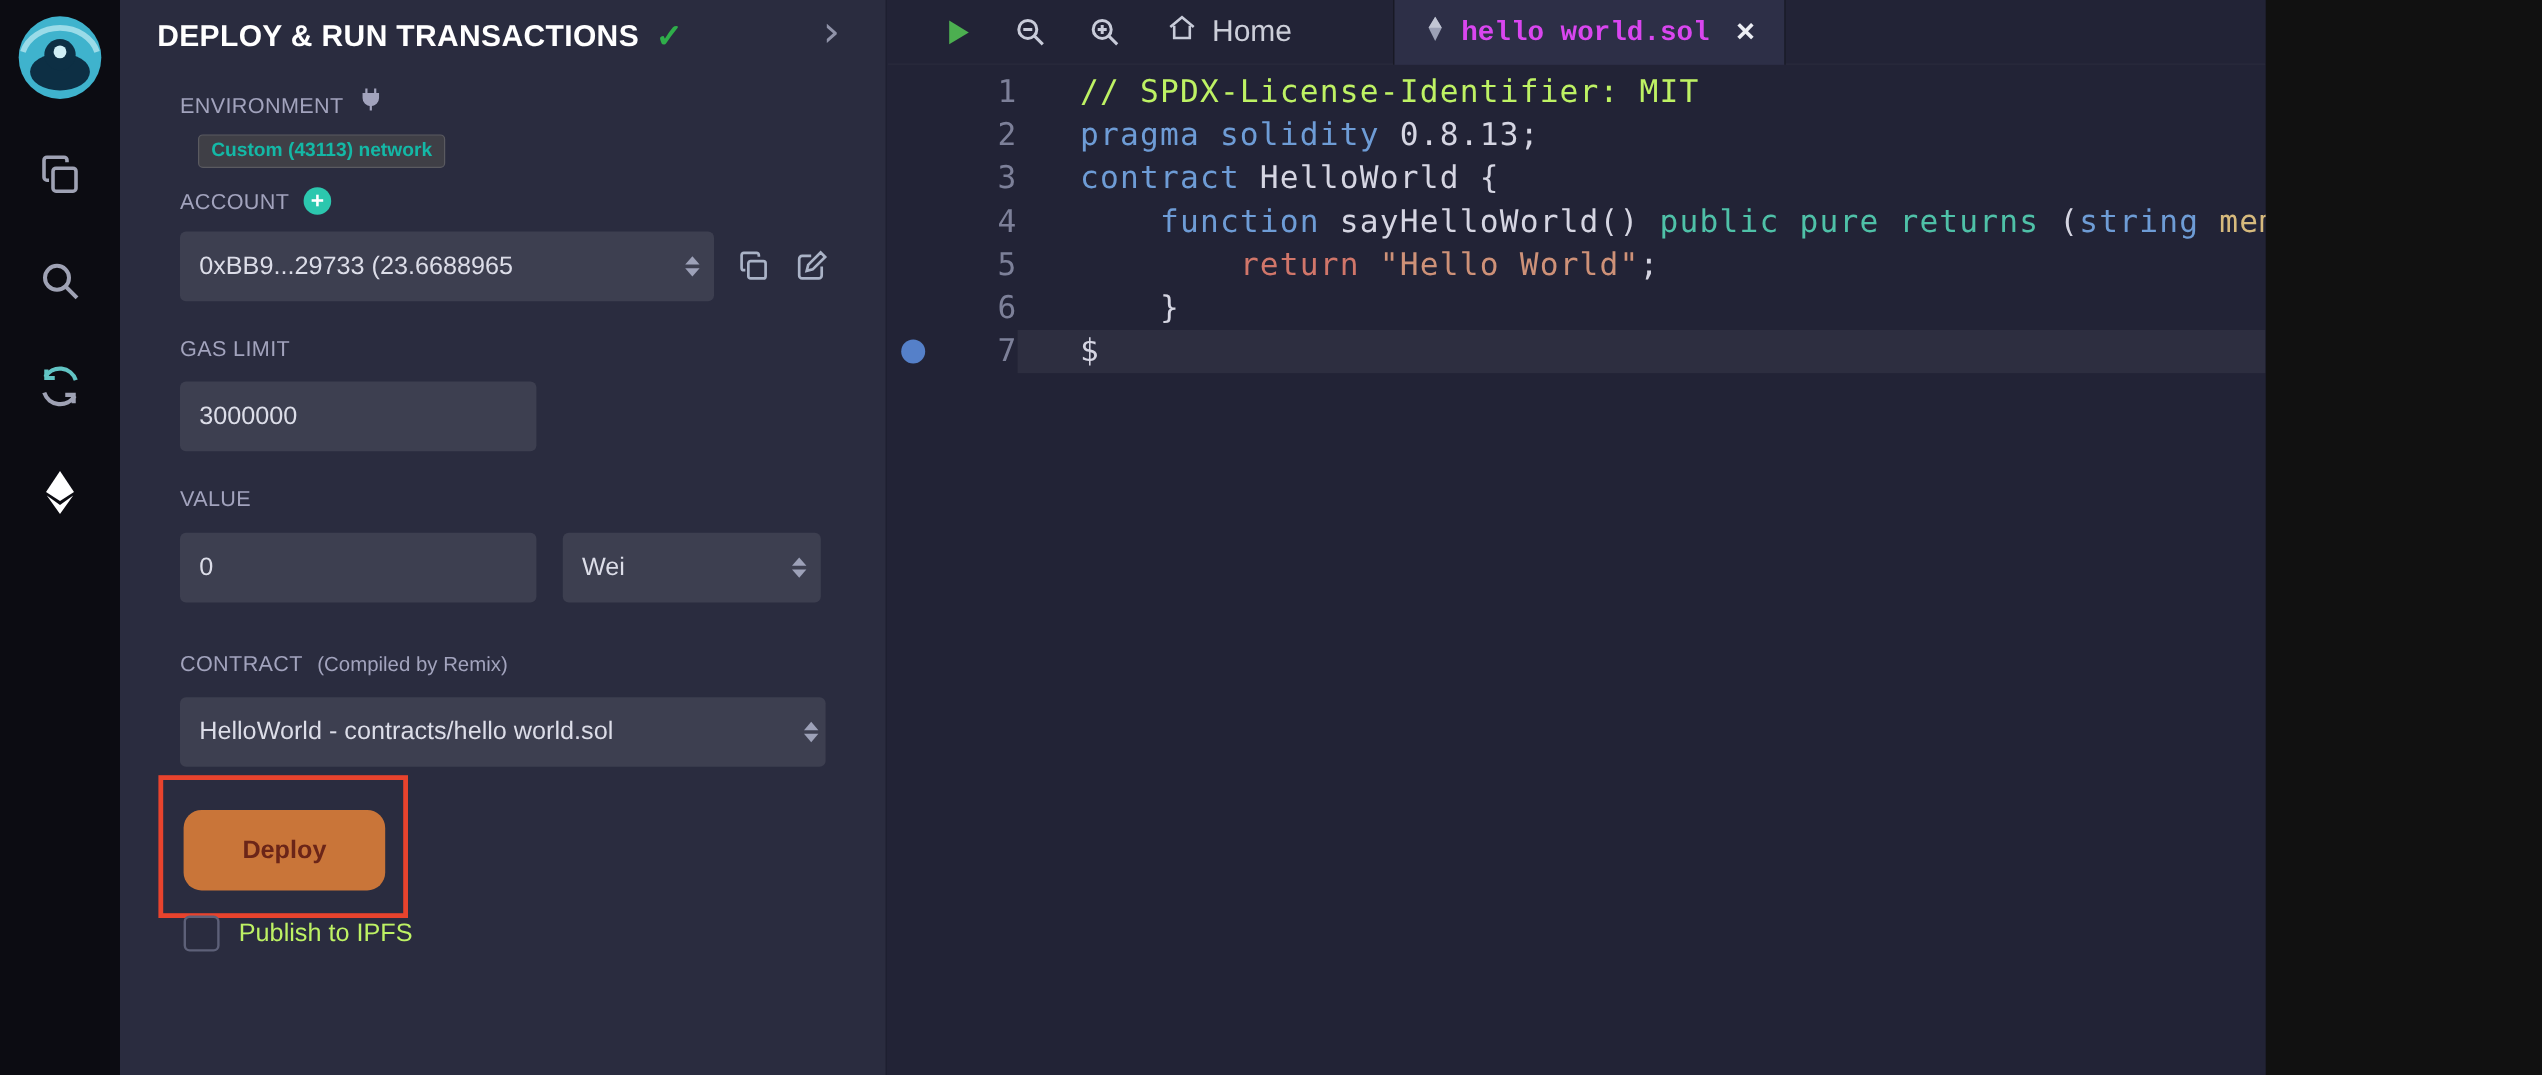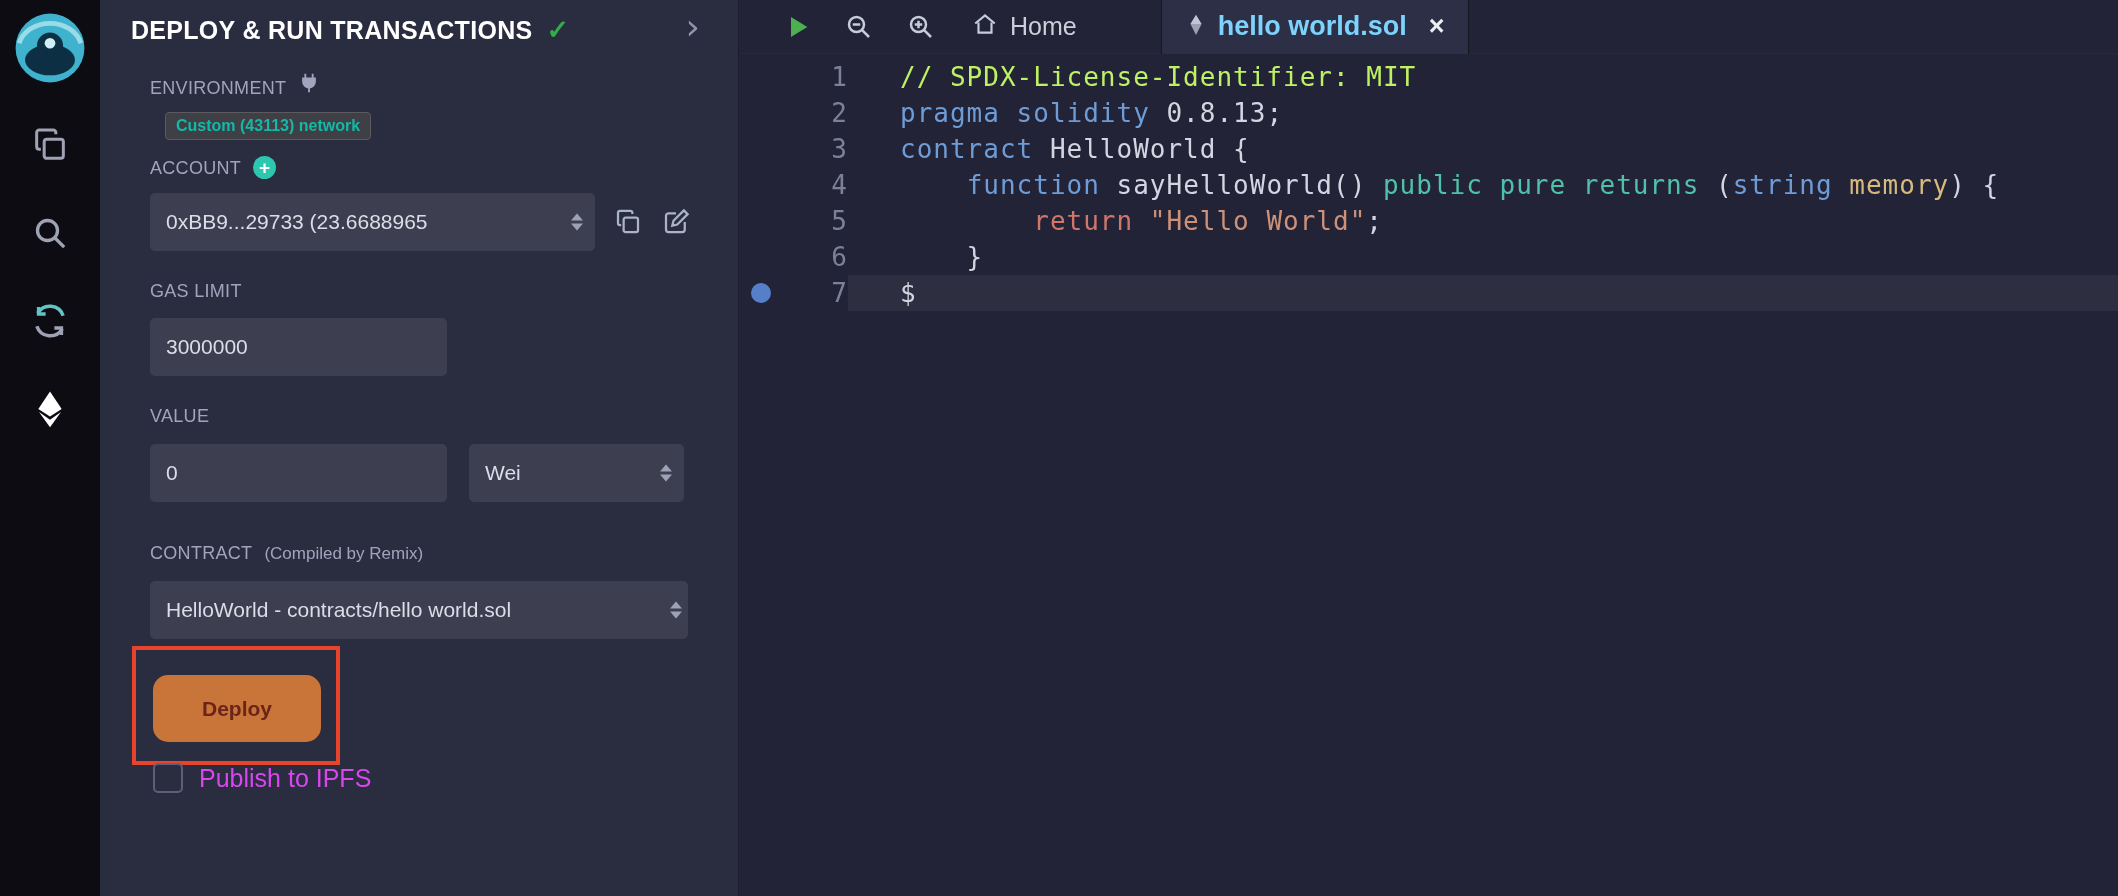--- a/index.html
+++ b/index.html
@@ -1,17 +1,17 @@
 <!DOCTYPE html>
 <html><head>
 <meta charset="utf-8">
 <style>
   * { margin:0; padding:0; box-sizing:border-box; }
   body { background:#111; }
-  .page { position:relative; width:2118px; height:896px; background:#222336;
+  .page { position:relative; width:1888px; height:896px; background:#222336;
           font-family:"Liberation Sans",sans-serif; overflow:hidden; }
 
   
   .rail { position:absolute; left:0; top:0; width:100px; height:100%;
           background:#0c0c12; display:flex; flex-direction:column; align-items:center; }
   .rail-logo { margin-top:10px; }
   .rail-icons { margin-top:34px; display:flex; flex-direction:column; gap:46px; align-items:center; }
   .rail-icon { width:42px; height:42px; display:flex; align-items:center; justify-content:center; cursor:pointer; }
 
   
@@ -60,33 +60,33 @@
   .contract-label { margin-top:41px; }
   .contract-select { margin-top:17px; width:538px; padding-right:26px; cursor:pointer; }
   .contract-select .stepper { right:6px; }
   .highlight-box { margin-top:7px; margin-left:-18px; width:208px; height:119px;
                    border:4px solid #e8432d; padding:25px 0 0 17px; }
   .deploy-btn { width:168px; height:67px; background:#c97539; border:none; border-radius:15px;
                 color:#6b2518; font-size:21px; font-weight:bold; font-family:inherit; cursor:pointer; }
   .publish-row { margin-top:-2px; margin-left:3px; display:flex; align-items:center; gap:16px; }
   .publish-check { appearance:none; -webkit-appearance:none; width:30px; height:30px;
                    border:2px solid #5d6078; border-radius:5px; background:transparent; cursor:pointer; }
-  .publish-label { font-size:25px; color:#d946ef; }
+  .publish-label { font-size:21px; color:#bef264; }
 
   
   .editor { position:absolute; left:740px; top:0; right:0; height:100%; background:#222336; }
   .tabbar { height:54px; display:flex; align-items:center; border-bottom:1px solid rgba(255,255,255,0.03); }
   .toolbar { display:flex; align-items:center; gap:32px; padding-left:44px; }
   .toolbar .ticon { cursor:pointer; display:flex; align-items:center; }
   .home-tab { margin-left:36px; display:flex; align-items:center; gap:12px; color:#ccced9;
               font-size:25px; cursor:pointer; }
   .file-tab { margin-left:84px; height:54px; padding:0 24px; background:#2d2f47;
               border-left:1px solid #15161f; border-right:1px solid #15161f;
               display:flex; align-items:center; gap:12px; cursor:pointer; }
-  .file-tab-label { color:#7dd3fc; font-size:27px; font-weight:bold; }
+  .file-tab-label { color:#d946ef; font-size:23px; font-weight:bold;font-family:Liberation Mono, monospace; }
   .close-glyph { margin-left:10px; color:#eceef4; font-size:27px; font-weight:bold; line-height:1; cursor:pointer; }
 
   .code { position:absolute; top:54px; left:0; right:0; bottom:0; padding-top:5px; }
   .code-line { display:flex; height:36px; line-height:36px;
                font-family:"DejaVu Sans Mono",monospace; font-size:26px; letter-spacing:1px; }
   .bp-margin { width:34px; flex:none; position:relative; cursor:pointer; }
   .bp-dot { position:absolute; left:11px; top:8px; width:20px; height:20px; border-radius:50%; background:#5580c9; }
   .line-num { width:74px; flex:none; text-align:right; color:#7d8099; }
   .code-text { flex:1; padding-left:52px; white-space:pre; color:#d5d5e2; cursor:text; }
   .code-line.current .code-text { background:rgba(255,255,255,0.05); }

